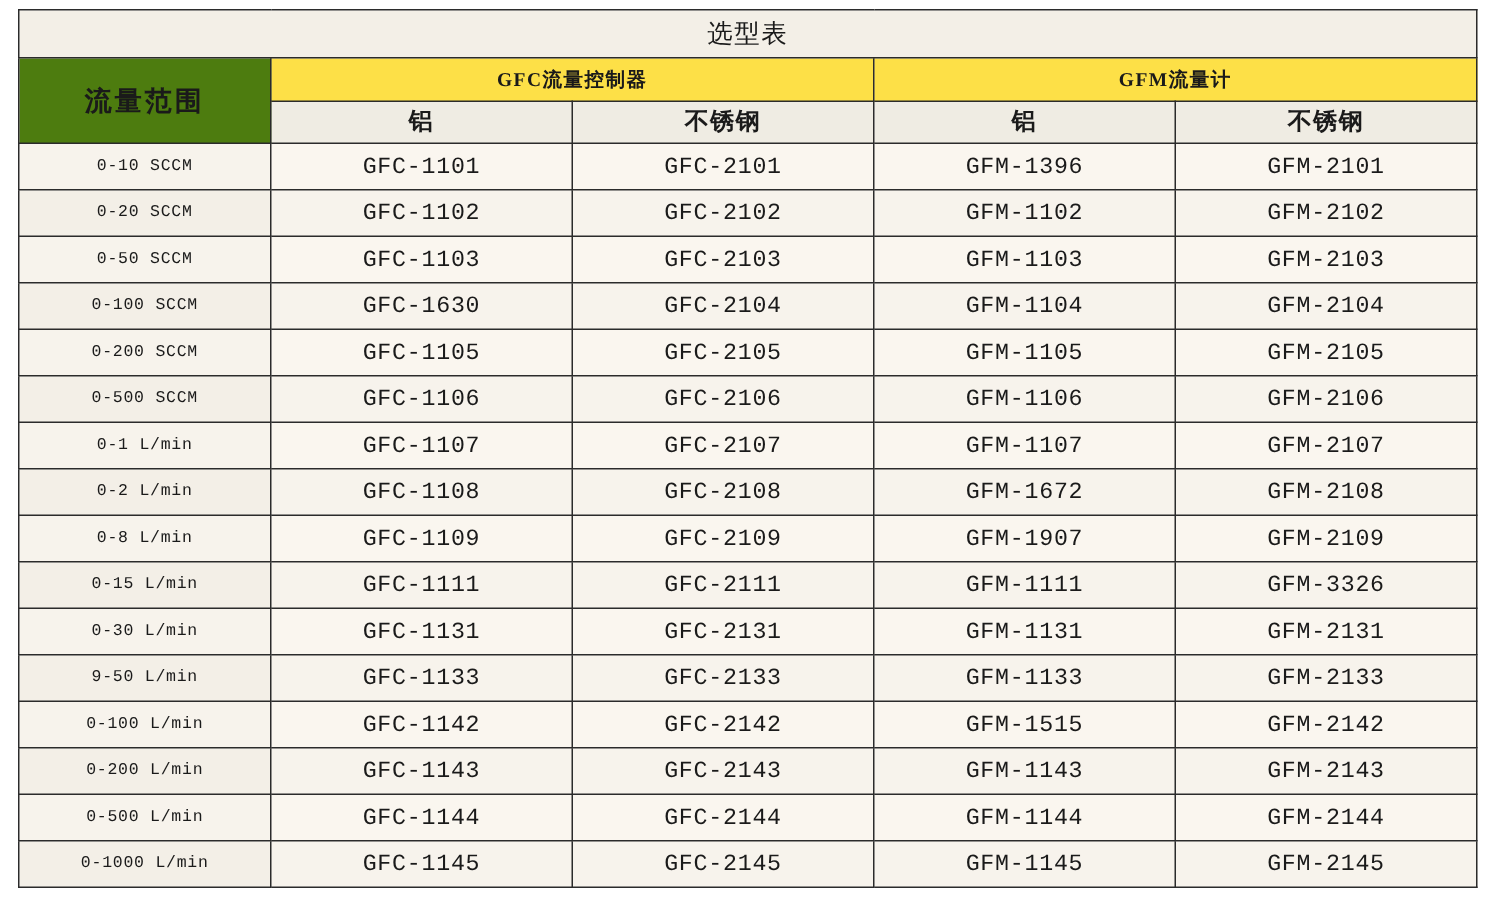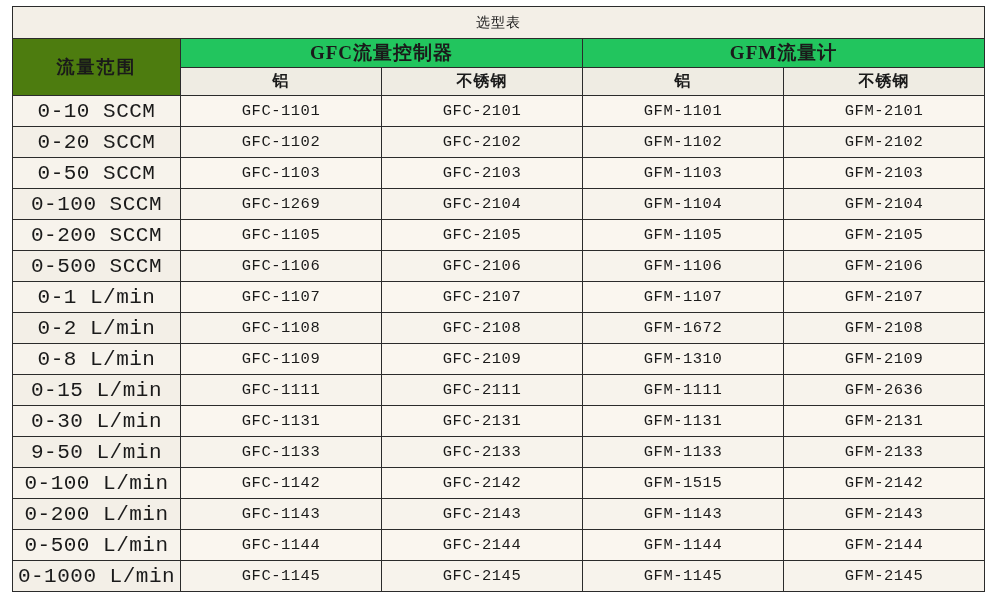--- a/index.html
+++ b/index.html
@@ -31,29 +31,29 @@
     border: 1px solid #2b2b2b;
     text-align: center;
     vertical-align: middle;
     padding: 0;
     color: #1a1a1a;
   }
   
   .title-cell {
     height: 31px;
     background: #f3efe7;
-    font-size: 14px;
+    font-size: 17px;
     font-weight: normal;
     letter-spacing: 1px;
   }
   
   .hdr-cell {
-    background: #22c55e;
+    background: #fde047;
     height: 28px;
-    font-size: 19px;
+    font-size: 13px;
     font-weight: bold;
     letter-spacing: 1px;
   }
   .hdr-range {
     background: #4d7c0f;
     font-size: 18px;
     font-weight: bold;
     letter-spacing: 2px;
     margin-top: 39px;
   }
@@ -66,21 +66,21 @@
   }
   
   tbody td {
     height: 30px;
     font-size: 15.5px;
     font-family: "Liberation Mono", "DejaVu Sans Mono", monospace;
     letter-spacing: 0.5px;
   }
   tbody td.range-cell {
     background: #f7f3ec;
-    font-size: 21px;
+    font-size: 11px;
     margin-left: 37px;
   }
   tbody td.model-cell {
     background: #faf6ef;
   }
   tbody tr:nth-child(even) td.range-cell {
     background: #f3efe7;
   }
   tbody tr:nth-child(even) td.model-cell {
     background: #f7f3ec;
@@ -114,40 +114,40 @@
         <th class="sub-hdr">不锈钢</th>
         <th class="sub-hdr">铝</th>
         <th class="sub-hdr">不锈钢</th>
       </tr>
     </thead>
     <tbody>
       <tr>
         <td class="range-cell">0-10  SCCM</td>
         <td class="model-cell">GFC-1101</td>
         <td class="model-cell">GFC-2101</td>
-        <td class="model-cell">GFM-1101</td>
+        <td class="model-cell">GFM-1396</td>
         <td class="model-cell">GFM-2101</td>
       </tr>
       <tr>
         <td class="range-cell">0-20  SCCM</td>
         <td class="model-cell">GFC-1102</td>
         <td class="model-cell">GFC-2102</td>
         <td class="model-cell">GFM-1102</td>
         <td class="model-cell">GFM-2102</td>
       </tr>
       <tr>
         <td class="range-cell">0-50  SCCM</td>
         <td class="model-cell">GFC-1103</td>
         <td class="model-cell">GFC-2103</td>
         <td class="model-cell">GFM-1103</td>
         <td class="model-cell">GFM-2103</td>
       </tr>
       <tr>
         <td class="range-cell">0-100  SCCM</td>
-        <td class="model-cell">GFC-1269</td>
+        <td class="model-cell">GFC-1630</td>
         <td class="model-cell">GFC-2104</td>
         <td class="model-cell">GFM-1104</td>
         <td class="model-cell">GFM-2104</td>
       </tr>
       <tr>
         <td class="range-cell">0-200  SCCM</td>
         <td class="model-cell">GFC-1105</td>
         <td class="model-cell">GFC-2105</td>
         <td class="model-cell">GFM-1105</td>
         <td class="model-cell">GFM-2105</td>
@@ -170,29 +170,29 @@
         <td class="range-cell">0-2 L/min</td>
         <td class="model-cell">GFC-1108</td>
         <td class="model-cell">GFC-2108</td>
         <td class="model-cell">GFM-1672</td>
         <td class="model-cell">GFM-2108</td>
       </tr>
       <tr>
         <td class="range-cell">0-8 L/min</td>
         <td class="model-cell">GFC-1109</td>
         <td class="model-cell">GFC-2109</td>
-        <td class="model-cell">GFM-1310</td>
+        <td class="model-cell">GFM-1907</td>
         <td class="model-cell">GFM-2109</td>
       </tr>
       <tr>
         <td class="range-cell">0-15 L/min</td>
         <td class="model-cell">GFC-1111</td>
         <td class="model-cell">GFC-2111</td>
         <td class="model-cell">GFM-1111</td>
-        <td class="model-cell">GFM-2636</td>
+        <td class="model-cell">GFM-3326</td>
       </tr>
       <tr>
         <td class="range-cell">0-30 L/min</td>
         <td class="model-cell">GFC-1131</td>
         <td class="model-cell">GFC-2131</td>
         <td class="model-cell">GFM-1131</td>
         <td class="model-cell">GFM-2131</td>
       </tr>
       <tr>
         <td class="range-cell">9-50 L/min</td>

